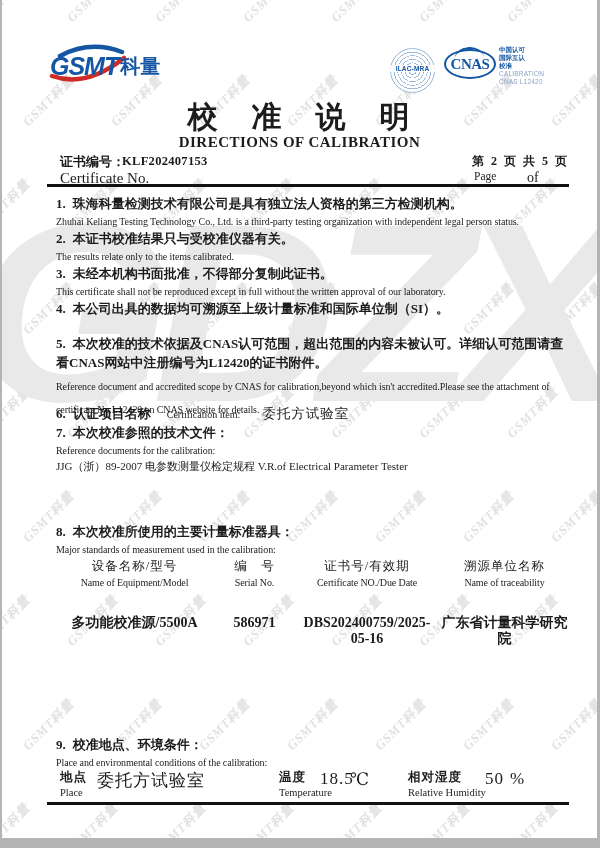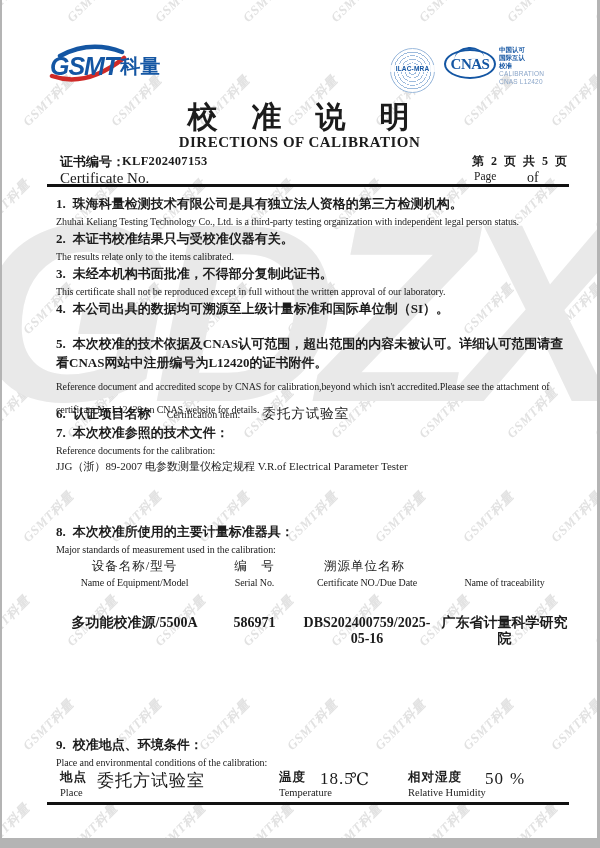--- a/index.html
+++ b/index.html
@@ -228,20 +228,21 @@
 
     <div class="item" style="top:522px">
       <span class="inum">8.</span><span class="izh">本次校准所使用的主要计量标准器具：</span>
       <div class="ien">Major standards of measurement used in the calibration:</div>
     </div>
 
     <div class="abs tbl">
       <div class="trow th-zh">
         <div class="tc tc1">设备名称/型号</div>
         <div class="tc tc2">编　号</div>
+        <div class="tc tc3">证书号/有效期</div>
         <div class="tc tc4">溯源单位名称</div>
       </div>
       <div class="trow th-en">
         <div class="tc tc1">Name of Equipment/Model</div>
         <div class="tc tc2">Serial No.</div>
         <div class="tc tc3">Certificate NO./Due Date</div>
         <div class="tc tc4">Name of traceability</div>
       </div>
       <div class="trow td">
         <div class="tc tc1">多功能校准源/5500A</div>

